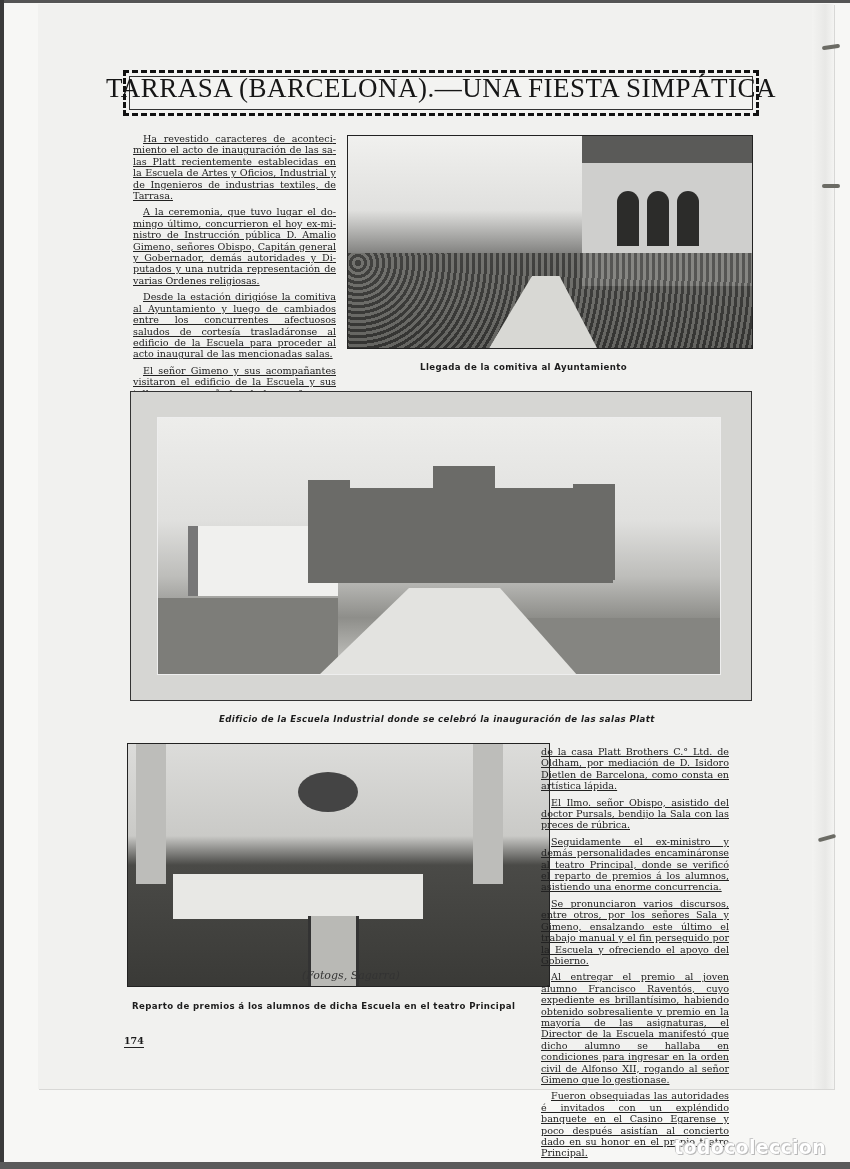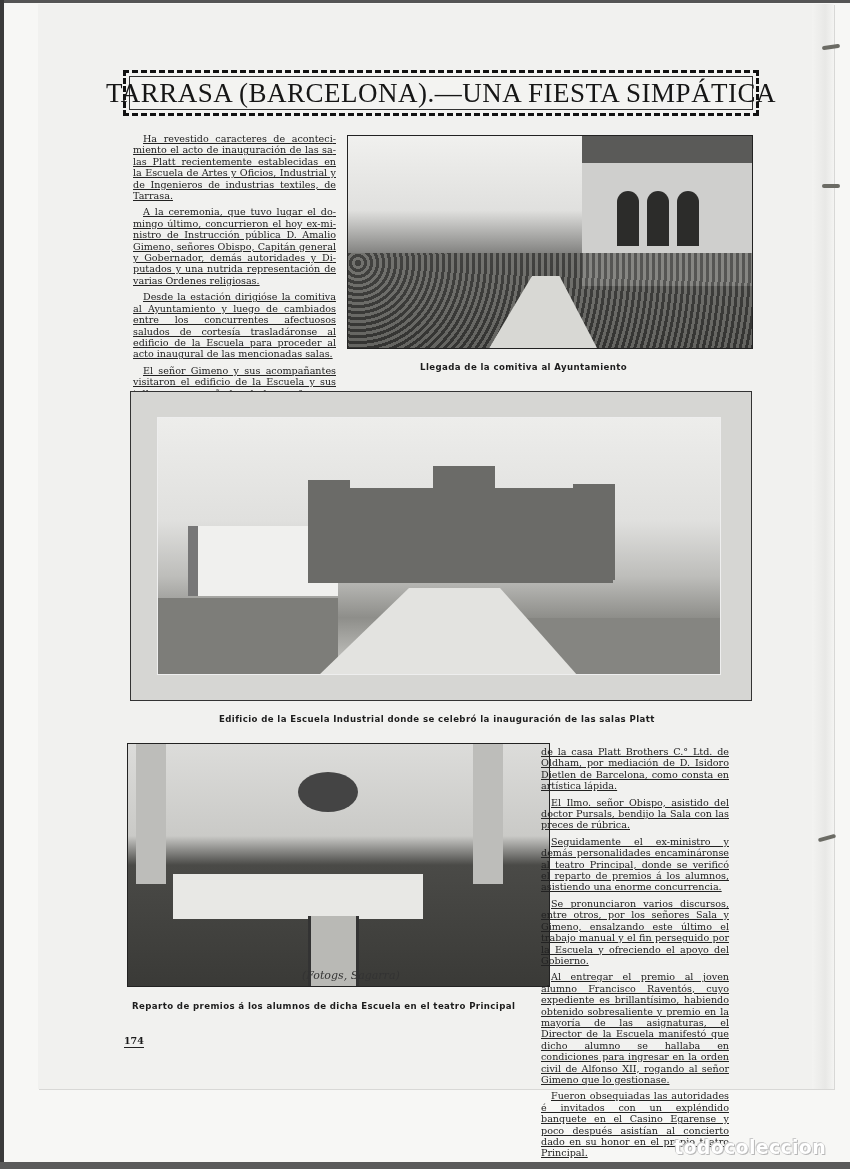--- a/index.html
+++ b/index.html
@@ -19,21 +19,21 @@
   }
   .page-right-edge {
     position: absolute; left: 812px; top: 4px; width: 22px; height: 1085px;
     background: linear-gradient(to right, #f3f3f1, #e8e8e6 60%, #f4f4f2);
   }
   .tab-mark { position: absolute; width: 18px; height: 4px; background: #6b6b64; border-radius: 2px; }
 
   .headline-box {
     position: absolute; left: 123px; top: 70px; width: 636px; height: 46px;
     border: 3px dashed #111; box-sizing: border-box;
-    display: flex; align-items: center; justify-content: center;
+    display: flex; align-items: flex-start; justify-content: center;
     background: #f3f3f1;
   }
   .headline-box::before {
     content: ""; position: absolute; left: 3px; right: 3px; top: 3px; bottom: 3px;
     border: 1px solid #333;
   }
   .headline {
     font-family: "Liberation Serif", serif; font-size: 27px; letter-spacing: 0.5px;
     color: #161616; white-space: nowrap; position: relative;
   }
@@ -80,21 +80,21 @@
   .photo-3 .table { position: absolute; left: 45px; top: 130px; width: 250px; height: 45px; background: #e8e8e5; }
   .photo-3 .aisle { position: absolute; left: 180px; top: 172px; width: 45px; height: 72px; background: #b9b9b5; border-left: 3px solid #333; border-right: 3px solid #333; }
   .photo-3 .tree { position: absolute; left: 170px; top: 28px; width: 60px; height: 40px; background: #444; border-radius: 50%; }
   .photo-3 .pillar { position: absolute; top: 0; width: 30px; height: 140px; background: #bdbdba; }
 
   .caption {
     position: absolute; font-family: "DejaVu Sans", sans-serif; font-weight: bold;
     font-size: 8.6px; color: #1c1c1c; white-space: nowrap; letter-spacing: 0.4px;
   }
   .cap-1 { left: 420px; top: 362px; }
-  .cap-2 { left: 219px; top: 714px; }
+  .cap-2 { left: 219px; top: 714px; font-style: italic; }
   .cap-3 { left: 132px; top: 1001px; }
   .credit {
     position: absolute; left: 302px; top: 969px;
     font-family: "DejaVu Serif", serif; font-style: italic; font-size: 11px; color: #333;
   }
   .page-number {
     position: absolute; left: 124px; top: 1035px;
     font-family: "DejaVu Serif", serif; font-weight: bold; font-size: 9.5px; color: #1a1a1a;
     border-bottom: 1px solid #222; padding-bottom: 1px;
   }

